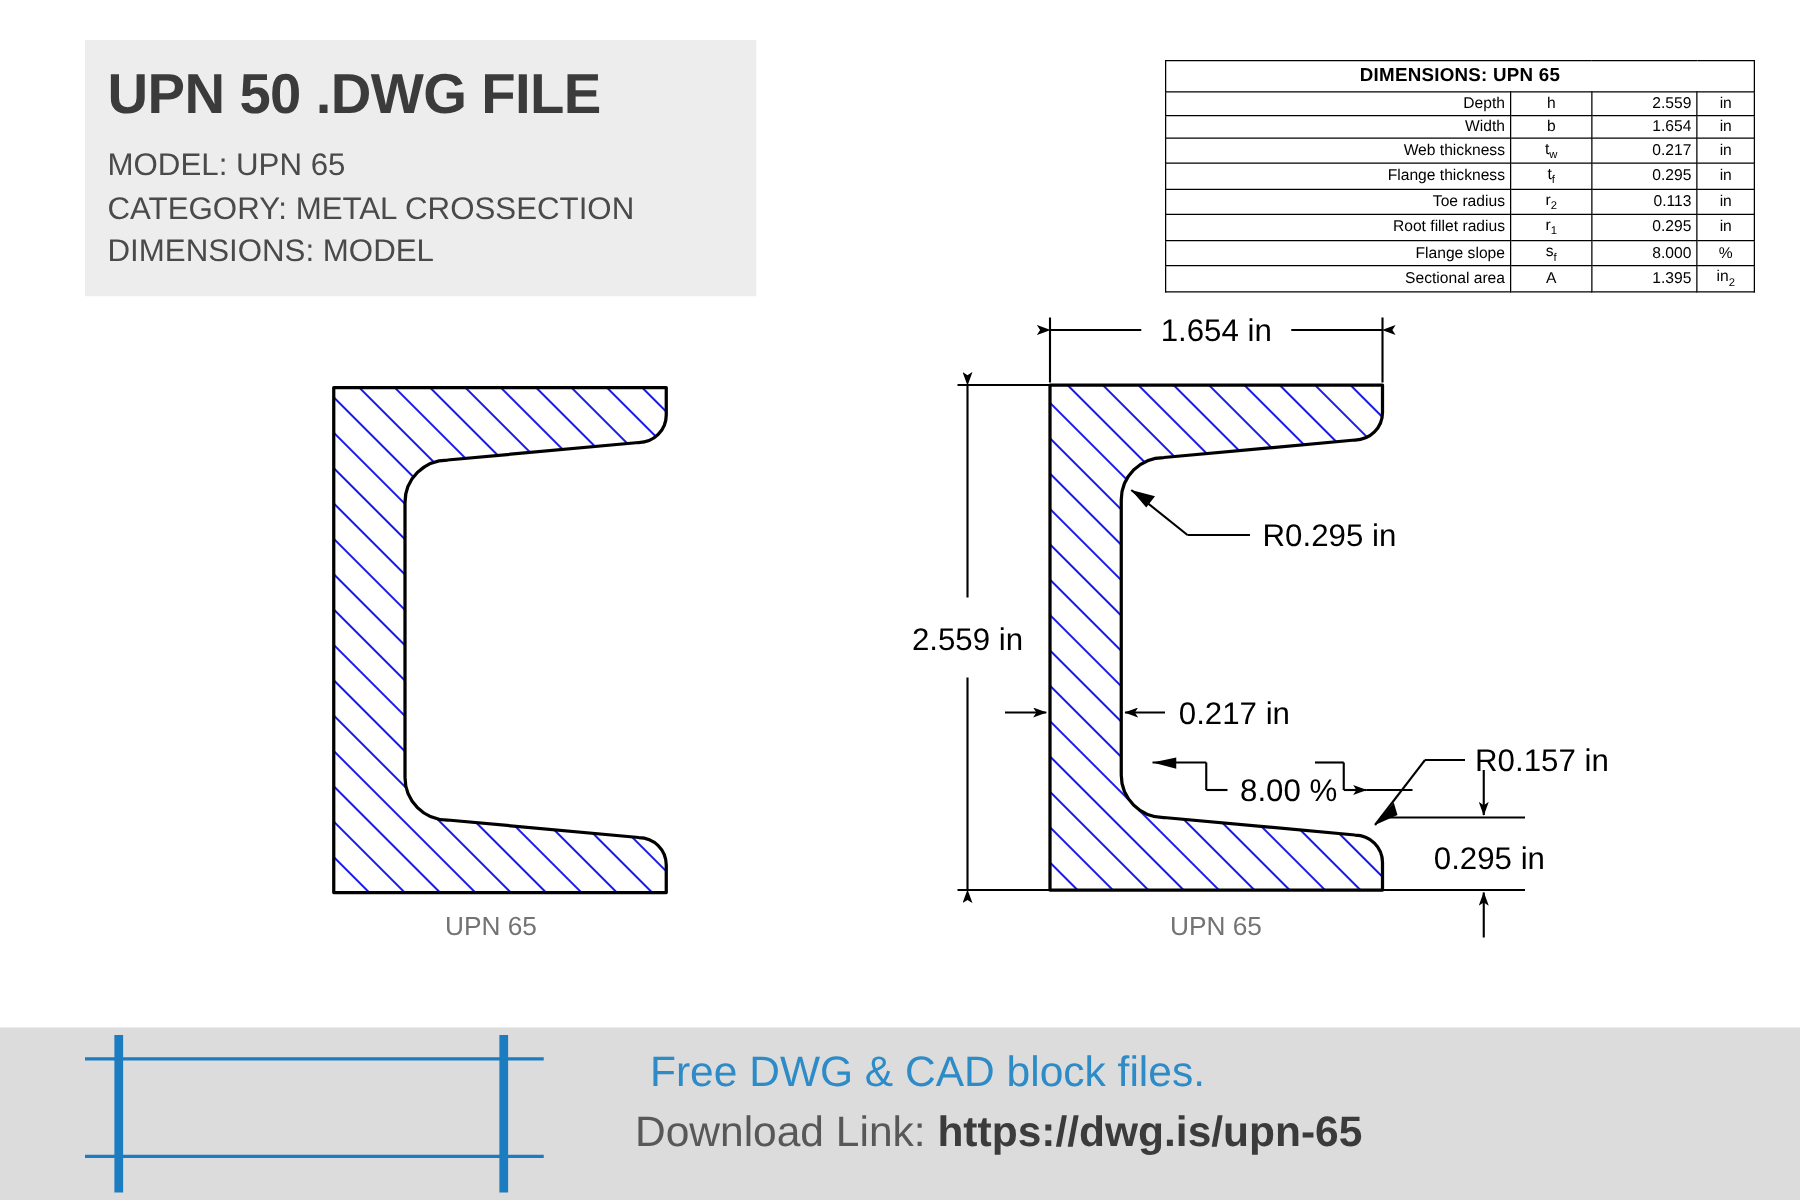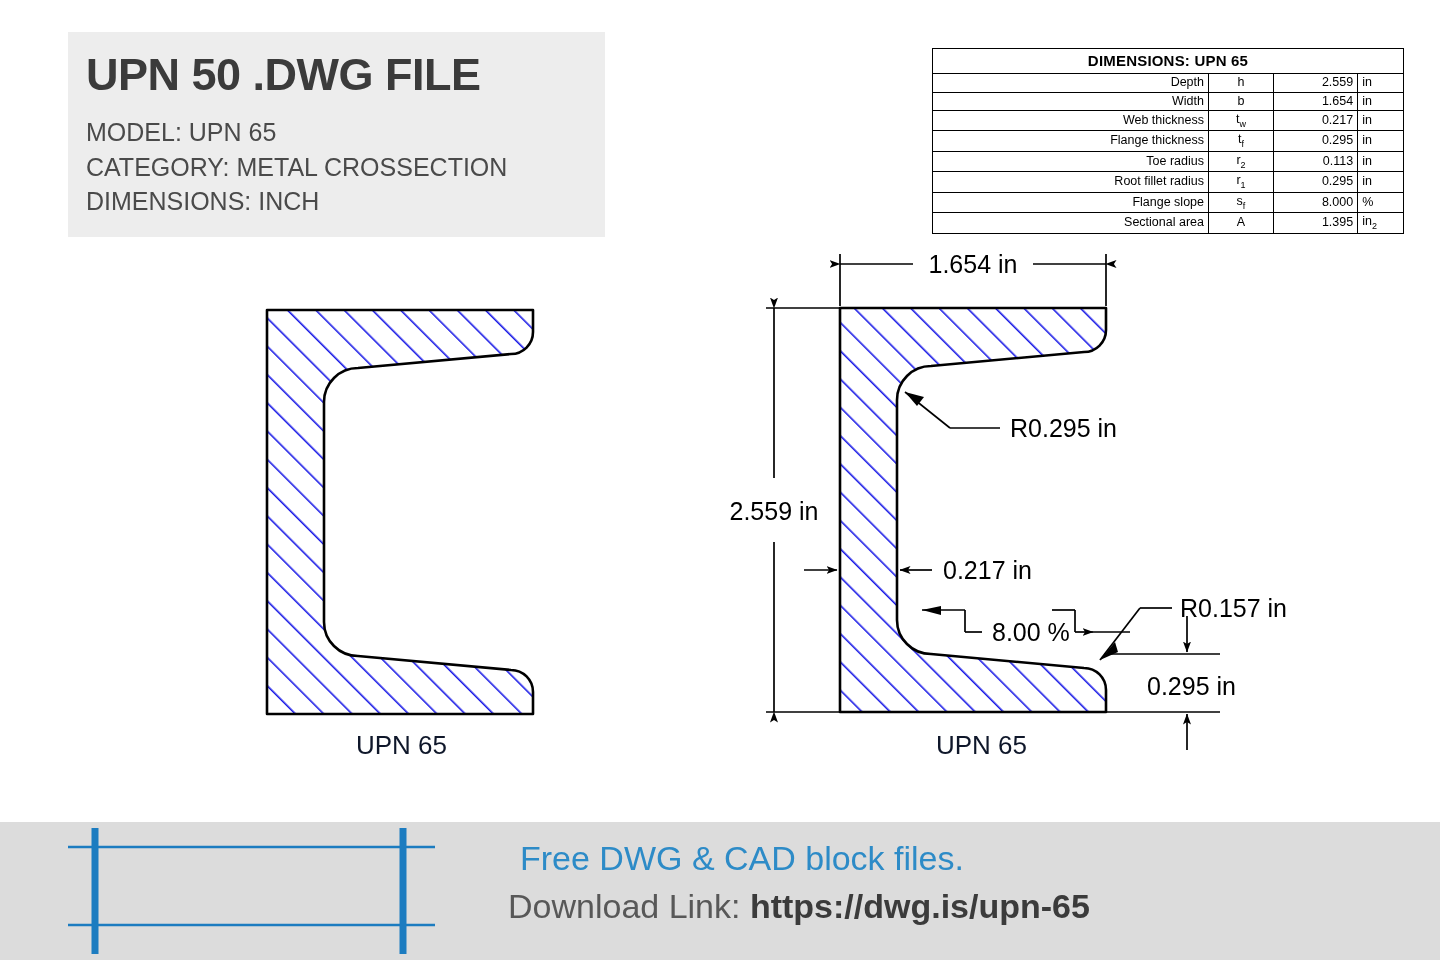--- a/index.html
+++ b/index.html
@@ -34,26 +34,26 @@
     border:1px solid #000;font-size:12.5px;color:#000;
     padding:1px 4px;line-height:1.22;font-weight:normal;
   }
   .dimtable .thead{
     font-size:15px;font-weight:bold;text-align:center;padding:3px 0 3px 0;
     letter-spacing:0.2px;
   }
   .dt-name{text-align:right;width:250px;}
   .dt-sym{text-align:center;width:52px;}
   .dt-val{text-align:right;width:70px;padding-right:5px;}
-  .dt-unit{width:34px;}
+  .dt-unit{text-align:center;width:34px;}
   .dt-sym sub,.dt-unit sub{font-size:9px;}
 
   
   .dlabel{
-    position:absolute;color:#0f172a;font-size:26px;
+    position:absolute;color:#737373;font-size:21px;
     font-family:"Liberation Sans", sans-serif;white-space:nowrap;
   }
 
   
   .footer{
     position:absolute;left:0;top:822px;width:1440px;height:138px;
     background:#dcdcdc;
   }
   .foot-line1{
     position:absolute;left:508px;top:840px;font-size:34px;color:#2d8bc7;
@@ -70,21 +70,21 @@
 </style>
 </head>
 <body>
 
 <div id="page">
 
   <div class="titleblock">
     <div class="title-main">UPN 50 .DWG FILE</div>
     <div class="title-row">MODEL:  UPN 65</div>
     <div class="title-row">CATEGORY:  METAL CROSSECTION</div>
-    <div class="title-row">DIMENSIONS:  INCH</div>
+    <div class="title-row">DIMENSIONS:  MODEL</div>
   </div>
 
   <table class="dimtable">
     <tbody id="dimtable-body">
         <tr>
           <td class="thead" colspan="4">DIMENSIONS: UPN 65</td>
         </tr>
         <tr>
           <td class="dt-name">Depth</td>
           <td class="dt-sym">h</td>

